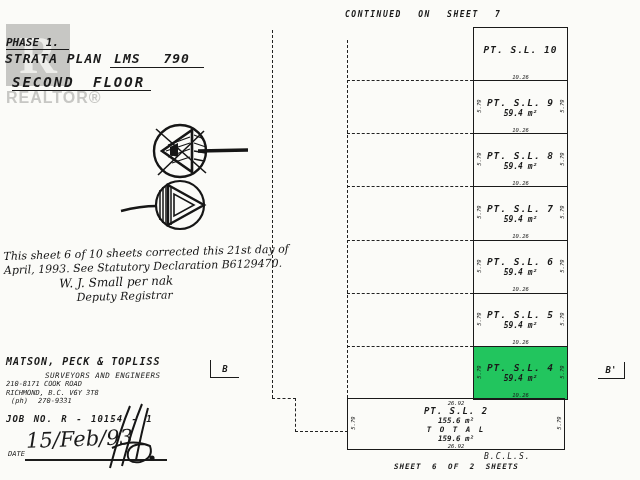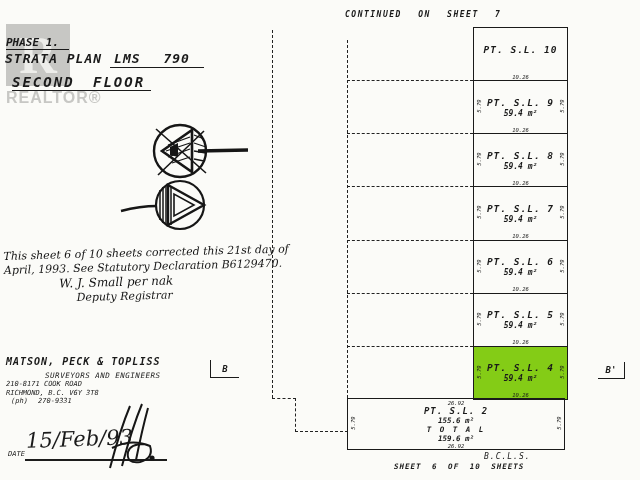--- a/index.html
+++ b/index.html
@@ -133,20 +133,21 @@
     <div class="l3">W. J. Small per nak</div>
     <div class="l4">Deputy Registrar</div>
   </div>
 
   <div class="surv">
     <div class="firm">MATSON, PECK &amp; TOPLISS</div>
     <div class="sub">SURVEYORS AND ENGINEERS</div>
     <div class="adr">210-8171 COOK ROAD</div>
     <div class="adr">RICHMOND, B.C.  V6Y 3T8</div>
     <div class="tel">(ph)  270-9331</div>
+    <div class="job">JOB NO.  R - 10154 - 1</div>
   </div>
   <div class="datelbl">DATE</div>
   <div class="dateval">15/Feb/93</div>
   <div class="dateline"></div>
   <svg class="sig" width="72" height="70" viewBox="0 0 72 70">
     <g stroke="#161616" fill="none" stroke-width="2">
       <path d="M18,68 Q28,30 38,6 M30,66 Q40,28 50,4 M44,60 Q50,30 56,8"></path>
       <path d="M20,48 Q40,38 58,46 Q62,58 48,62 Q34,64 36,52 Q38,44 52,44"></path>
       <circle cx="60" cy="58" r="1.6" fill="#161616"></circle>
     </g>
@@ -206,35 +207,35 @@
     <div class="side side-r">5.79</div>
   </div>
       <div class="unit-row">
     <div class="dash-ext"></div>
     <div class="unit-name">PT. S.L. 5</div>
     <div class="unit-area">59.4 m²</div>
     <div class="dim-w">10.26</div>
     <div class="side side-l">5.79</div>
     <div class="side side-r">5.79</div>
   </div>
-      <div class="unit-row" style="background: #84cc16;">
+      <div class="unit-row" style="background: #22c55e;">
     <div class="dash-ext"></div>
     <div class="unit-name">PT. S.L. 4</div>
     <div class="unit-area">59.4 m²</div>
     <div class="dim-w">10.26</div>
     <div class="side side-l">5.79</div>
     <div class="side side-r">5.79</div>
   </div>
     </div>
 
   <div class="u2">
     <div class="dim-top">26.92</div>
     <div class="n">PT. S.L. 2</div>
     <div class="a">155.6 m²</div>
     <div class="t">T O T A L</div>
     <div class="ta">159.6 m²</div>
     <div class="dim-bot">26.92</div>
     <div class="side side-l">5.79</div>
     <div class="side side-r">5.79</div>
   </div>
 
-  <div class="sheetfoot">SHEET 6 OF 10 SHEETS</div>
+  <div class="sheetfoot">SHEET 6 OF 2 SHEETS</div>
 </div>
 
 </body></html>

